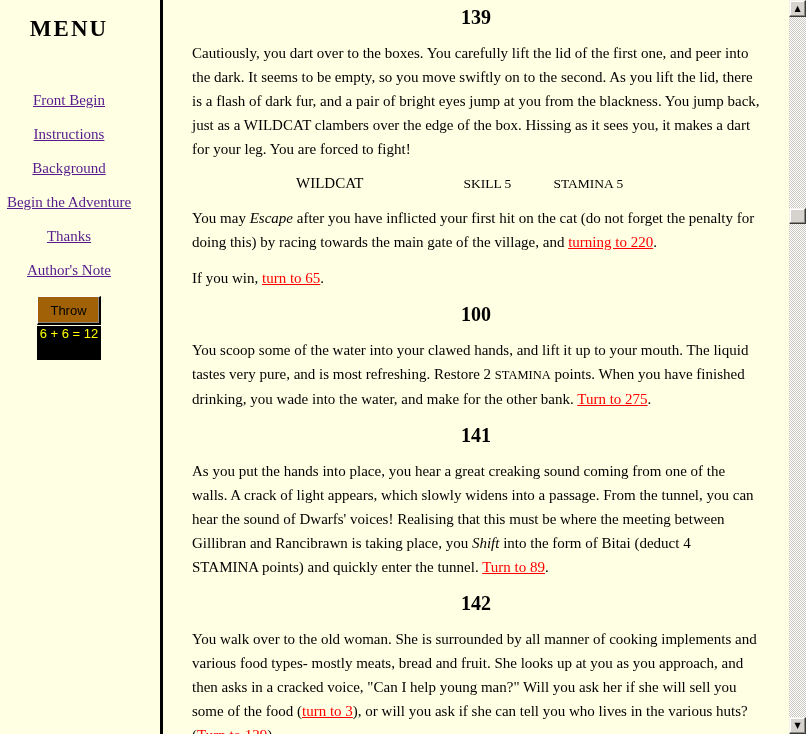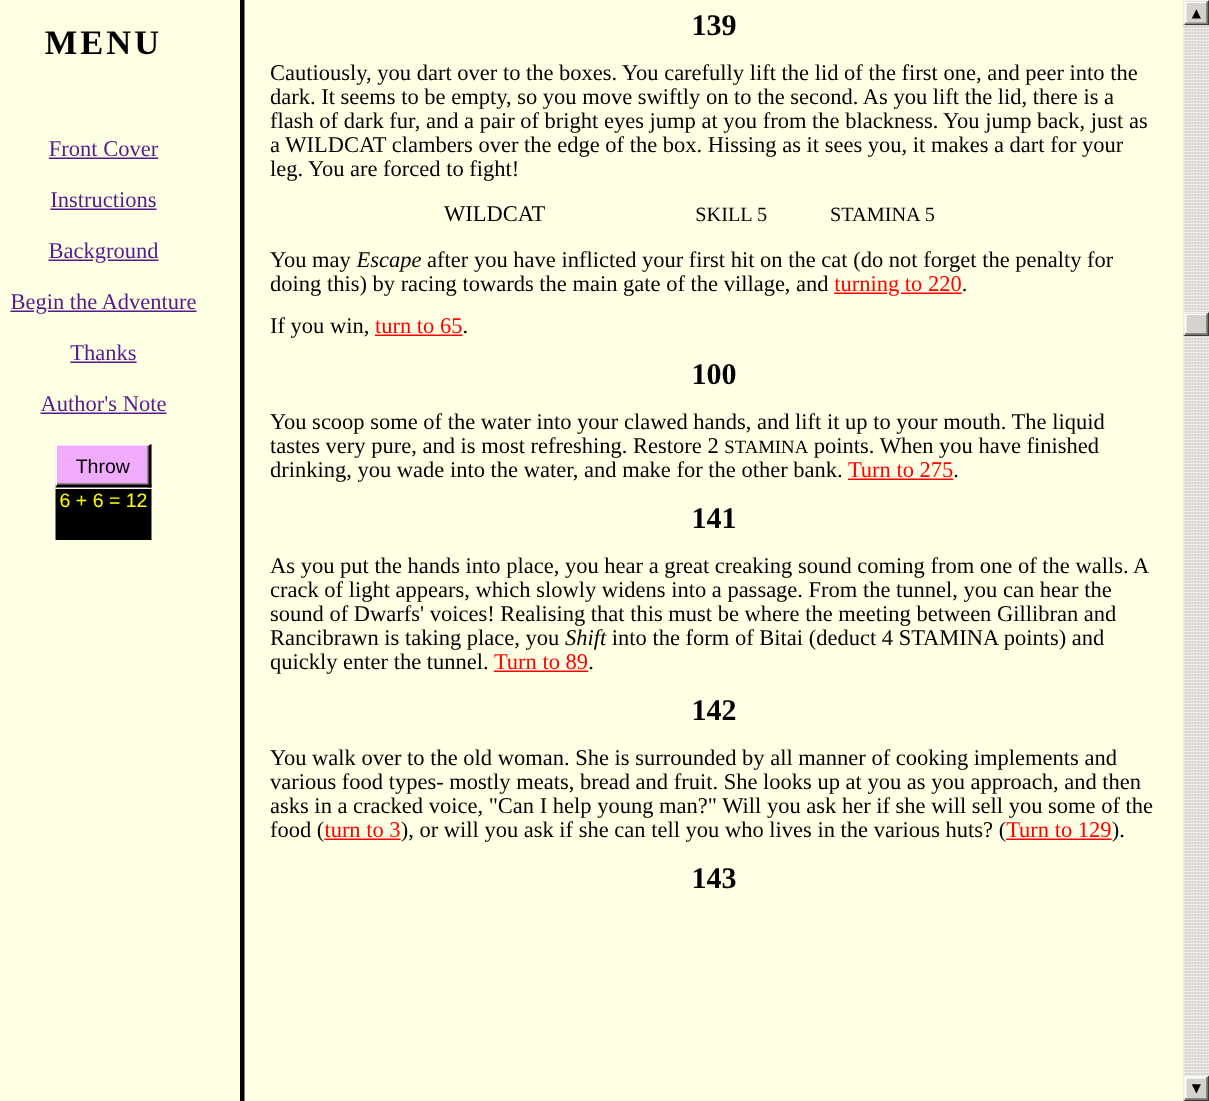--- a/index.html
+++ b/index.html
@@ -7,36 +7,36 @@
         background:var(--background,#FFFFE4);color:#000;
         font-family:"Liberation Serif",serif;}
   
   .sidebar{position:absolute;left:0;top:0;width:138px;height:734px;text-align:center;}
   .menu-title{font-size:23px;font-weight:bold;letter-spacing:2px;margin-top:16px;}
   .sidebar-nav{display:block;margin-top:50px;}
   .side-link{display:block;margin-bottom:17px;font-size:15px;
              color:var(--link-purple,#551A8B);text-decoration:underline;}
   .throw-wrap{margin-top:13px;}
   .throw-btn{display:block;margin:0 auto;width:64px;height:29px;
-             background:#f0abfc;color:#000;font-family:"Liberation Sans",sans-serif;
+             background:#a16207;color:#000;font-family:"Liberation Sans",sans-serif;
              font-size:13px;border-style:solid;border-width:1px 2px 2px 1px;
              border-color:#ffffff #000000 #000000 #ffffff;
              box-shadow:inset -1px -1px 0 #8a8880;cursor:pointer;}
   .dice-box{width:64px;height:34px;margin:1px auto 0;background:var(--dice-bg,#000);
             color:var(--dice-text,#FF0);font-family:"Liberation Sans",sans-serif;
             font-size:13px;display:flex;justify-content:center;}
   
   .divider{position:absolute;left:160px;top:0;width:3px;height:734px;background:#000;}
   
   .content{position:absolute;left:163px;top:0;width:626px;height:734px;
            padding:0 17px;box-sizing:border-box;overflow:hidden;}
   .section-heading{font-size:20px;line-height:24px;font-weight:bold;
                    text-align:center;margin:12px 0;}
   .content .section-heading:first-child{margin-top:5px;}
-  .story-para{font-size:15px;line-height:16px;margin:12px 0;}
+  .story-para{font-size:15px;line-height:24px;margin:12px 12px;}
   .turn-link{color:var(--link-red,#F00);text-decoration:underline;}
   em{font-style:italic;}
   .smallcaps{font-size:12.5px;}
   .stats-row{margin:14px 0;font-size:15px;}
   .stat{display:inline-block;white-space:nowrap;}
   .stat-0{margin-left:116px;}
   .stat-1{margin-left:100px;font-size:13.5px;}
   .stat-2{margin-left:42px;font-size:13.5px;}
   
   .scrollbar{position:absolute;right:0;top:0;width:17px;height:734px;}
@@ -58,21 +58,21 @@
             box-shadow:inset -1px -1px 0 #8a8880,inset 1px 1px 0 #fff;cursor:grab;}
 </style>
 </head>
 <body>
 
 <div class="page">
 
   <div class="sidebar">
     <div class="menu-title">MENU</div>
     <nav class="sidebar-nav">
-        <a href="#" class="side-link">Front Cover</a>
+        <a href="#" class="side-link">Front Begin</a>
         <a href="#" class="side-link">Instructions</a>
         <a href="#" class="side-link">Background</a>
         <a href="#" class="side-link">Begin the Adventure</a>
         <a href="#" class="side-link">Thanks</a>
         <a href="#" class="side-link">Author's Note</a>
       </nav>
     <div class="throw-wrap">
       <button class="throw-btn">Throw</button>
       <div class="dice-box">
         <span>6 + 6 = 12</span>

